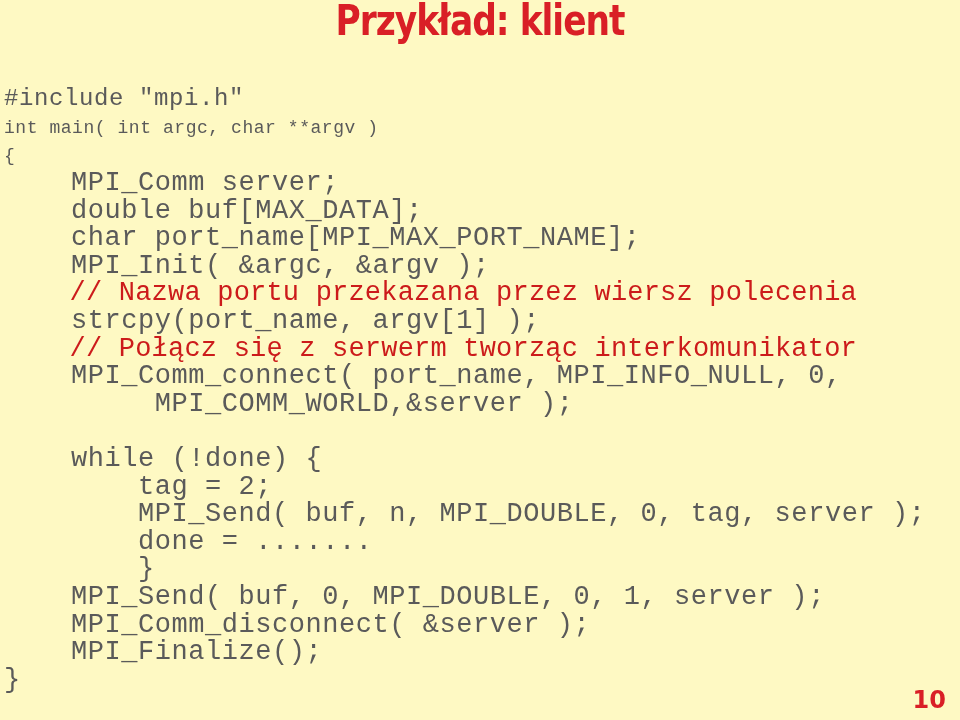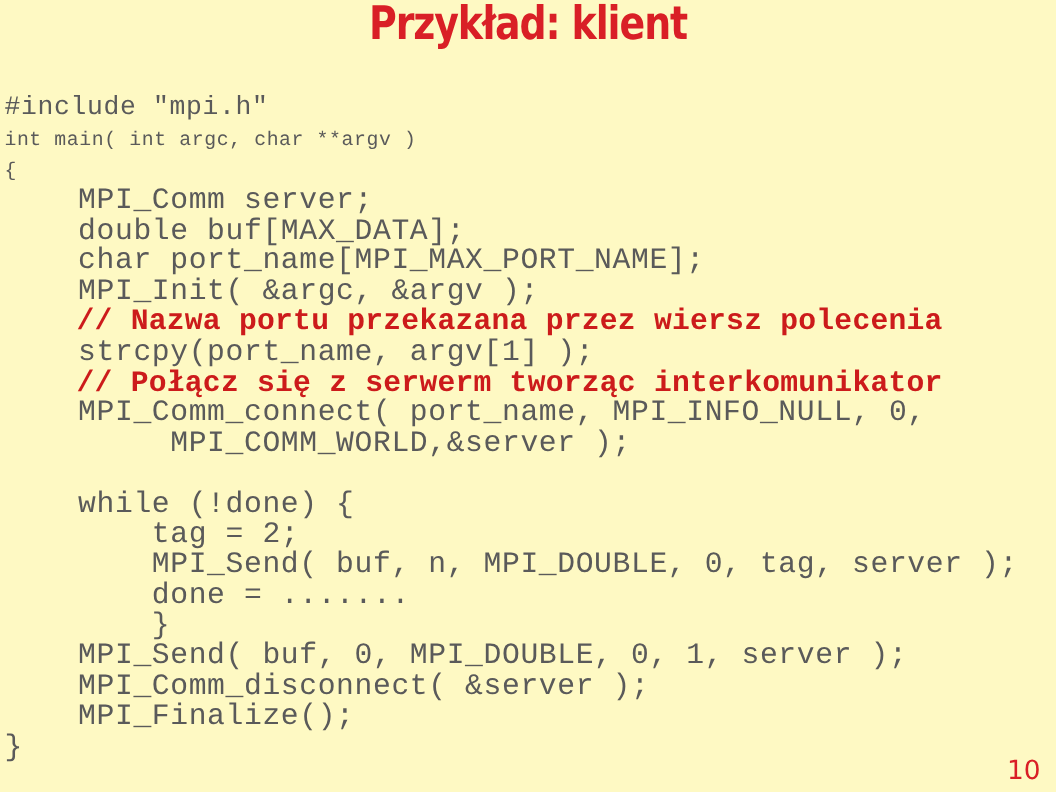--- a/index.html
+++ b/index.html
@@ -70,37 +70,37 @@
   }
   .code-line.lg2 {
     font-size: 18px;
     line-height: 28px;
     height: 28px;
     letter-spacing: 0.55px;
   }
 
   .code-line.comment {
     color: #cc1b1b;
-    font-weight: 700;
+    font-weight: 400;
     letter-spacing: 0.2px;
   }
 
   .code-line.blank {
     color: transparent;
   }
 
   
   #page-number {
     position: absolute;
     right: 14px;
     bottom: 6px;
     color: #d91f26;
     font-family: "DejaVu Sans", sans-serif;
     font-size: 24px;
-    font-weight: 400;
+    font-weight: 700;
     letter-spacing: 0px;
   }
 </style>
 </head>
 <body>
 
 <div id="slide" style="background: #fef9c3;">
 
   <div id="slide-title" style="color: rgb(217, 31, 38);">Przykład: klient</div>
 

